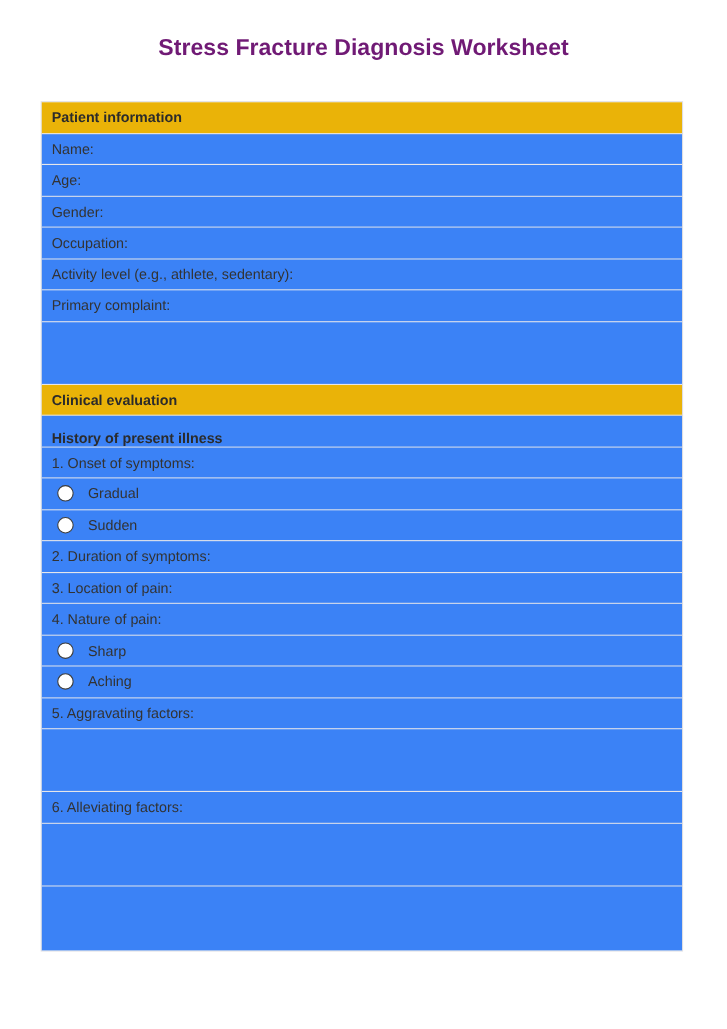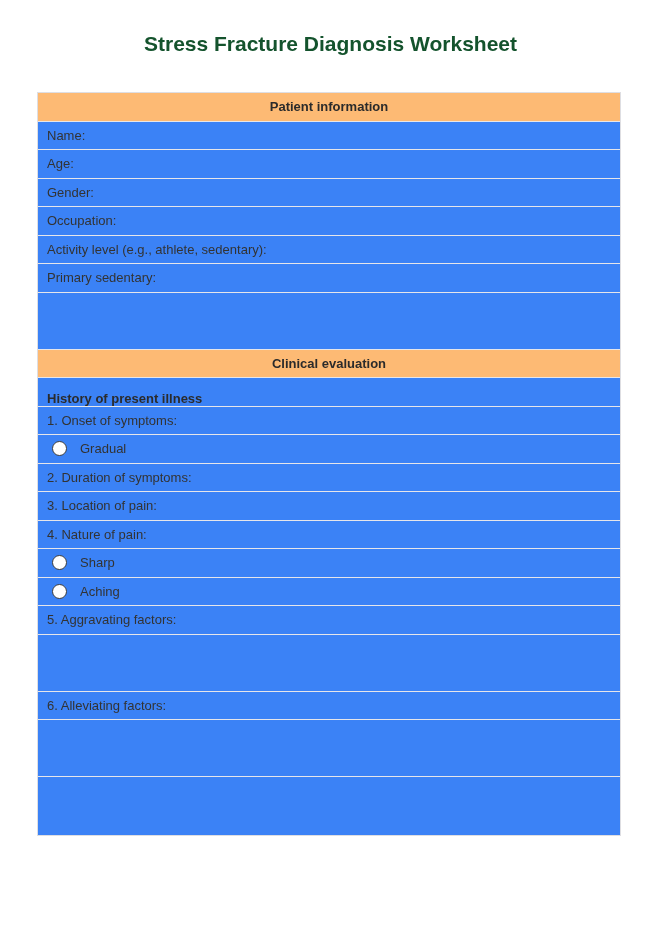--- a/index.html
+++ b/index.html
@@ -9,45 +9,44 @@
     background: #ffffff;
     font-family: "Liberation Sans", sans-serif;
   }
   .page { position: relative; width: 661px; height: 935px; overflow: hidden; }
   .title {
     margin: 0;
     padding-top: 32px;
     text-align: center;
     font-size: 21px;
     font-weight: bold;
-    color: #14532d;
+    color: #701a75;
   }
   .worksheet {
     position: absolute;
     left: 37px; top: 92px;
     width: 584px;
     border: 1px solid #dedee2;
     background: #ffffff;
   }
   .row {
     height: 28.5px;
     display: flex;
     align-items: center;
     padding: 0 9px;
     border-bottom: 1px solid #e6e6ea;
     font-size: 13px;
     color: #333333;
     background: #3b82f6;
   }
   .row:last-child { border-bottom: none; }
   .row.section {
-    background: #fdba74;
+    background: #eab308;
     font-weight: bold;
     color: #2b2b2b;
-    justify-content: center;
   }
   .row.subsection {
     font-weight: bold;
     color: #2b2b2b;
     align-items: flex-end;
   }
   .row.blank { height: 57px; }
   .row.blank-last { height: 58px; }
   .row.radio-row { padding-left: 14px; }
   .radio {
@@ -80,37 +79,41 @@
     <div class="row">
       <span>Gender:</span>
     </div>
     <div class="row">
       <span>Occupation:</span>
     </div>
     <div class="row">
       <span>Activity level (e.g., athlete, sedentary):</span>
     </div>
     <div class="row">
-      <span>Primary sedentary:</span>
+      <span>Primary complaint:</span>
     </div>
     <div class="row blank"></div>
 
     <div class="row section">
       <span>Clinical evaluation</span>
     </div>
     <div class="row subsection">
       <span>History of present illness</span>
     </div>
 
     <div class="row">
       <span>1. Onset of symptoms:</span>
     </div>
     <div class="row radio-row">
       <span class="radio"></span>
       <span>Gradual</span>
+    </div>
+    <div class="row radio-row">
+      <span class="radio"></span>
+      <span>Sudden</span>
     </div>
 
     <div class="row">
       <span>2. Duration of symptoms:</span>
     </div>
     <div class="row">
       <span>3. Location of pain:</span>
     </div>
     <div class="row">
       <span>4. Nature of pain:</span>

